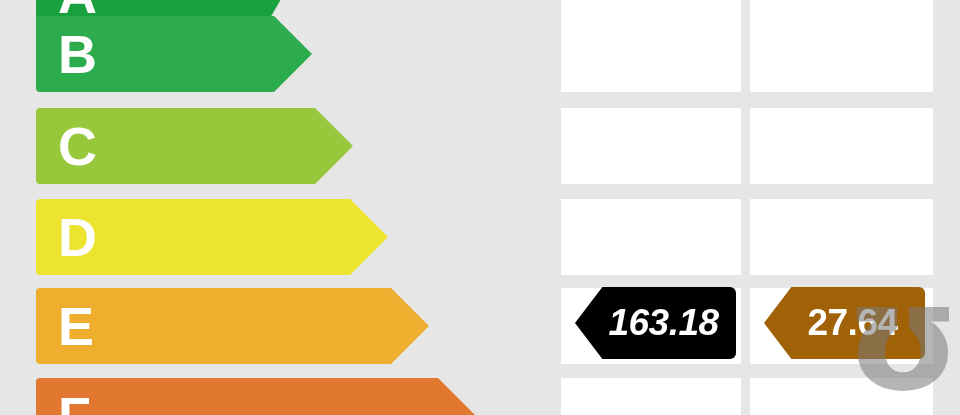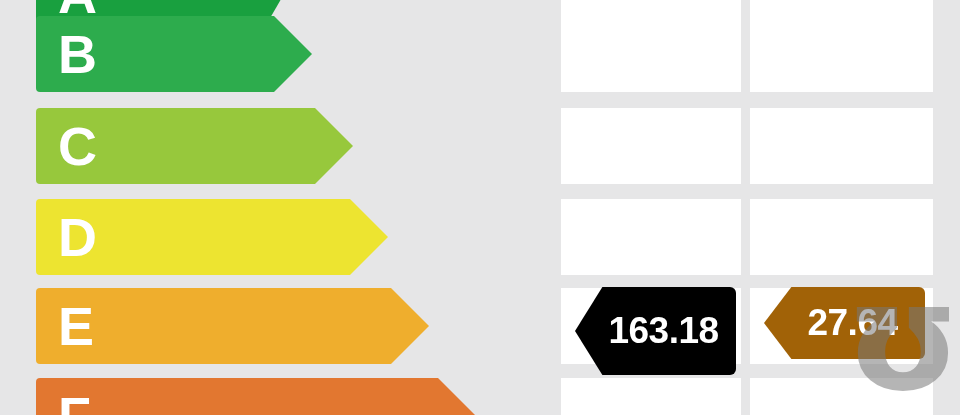--- a/index.html
+++ b/index.html
@@ -102,19 +102,19 @@
       </div>
       <div class="band" style="top: 288px; width: 393px; height: 76px; background: rgb(239, 174, 45); clip-path: polygon(0% 0%, 90.33% 0%, 100% 50%, 90.33% 100%, 0% 100%); border-radius: 4px;">
         <span class="band-letter">E</span>
       </div>
       <div class="band" style="top: 378px; width: 440px; height: 76px; background: rgb(226, 119, 48); clip-path: polygon(0% 0%, 91.36% 0%, 100% 50%, 91.36% 100%, 0% 100%); border-radius: 4px;">
         <span class="band-letter">F</span>
       </div>
     </div>
 
   <div id="badges">
-      <div class="badge" style="left: 575px; top: 287px; width: 161px; height: 88px; background: rgb(0, 0, 0);">163.18</div>
+      <div class="badge" style="left: 575px; top: 287px; width: 161px; height: 72px; background: rgb(0, 0, 0); font-style: italic;">163.18</div>
       <div class="badge" style="left: 764px; top: 287px; width: 161px; height: 72px; background: #a16207;">27.64</div>
     </div>
 
   <div class="watermark" style="left: 845px; top: 262px;">ʊ</div>
 
 </div>
 
 </body></html>

